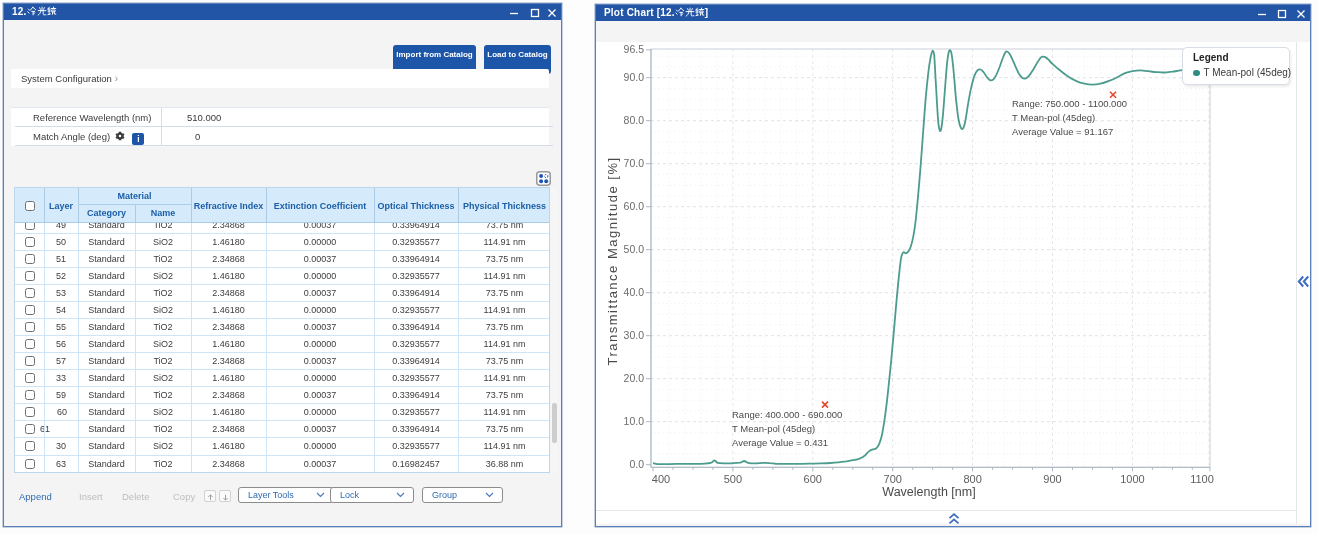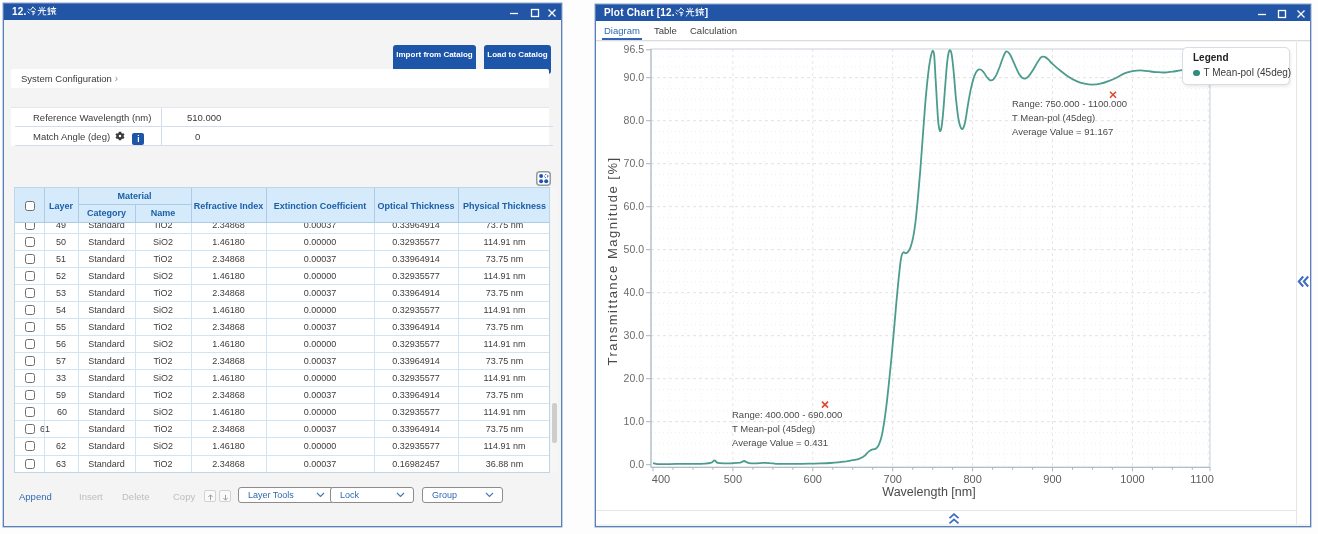--- a/index.html
+++ b/index.html
@@ -265,21 +265,21 @@
         <div class="td" style="left:120px;width:56px;">TiO2</div>
         <div class="td" style="left:176px;width:75px;">2.34868</div>
         <div class="td" style="left:251px;width:108px;">0.00037</div>
         <div class="td" style="left:359px;width:84px;">0.33964914</div>
         <div class="td" style="left:443px;width:93px;">73.75 nm</div>
       </div>
       <div class="trow" style="top:250.44px;height:17.07px;">
         <div class="cb" style="left:0px;width:29px;">
           <span class="cbx"></span>
         </div>
-        <div class="td" style="left:29px;width:34px;">62</div>
+        <div class="td" style="left:29px;width:34px;">30</div>
         <div class="td" style="left:63px;width:57px;">Standard</div>
         <div class="td" style="left:120px;width:56px;">SiO2</div>
         <div class="td" style="left:176px;width:75px;">1.46180</div>
         <div class="td" style="left:251px;width:108px;">0.00000</div>
         <div class="td" style="left:359px;width:84px;">0.32935577</div>
         <div class="td" style="left:443px;width:93px;">114.91 nm</div>
       </div>
       <div class="trow" style="top:267.51px;height:17.07px;">
         <div class="cb" style="left:0px;width:29px;">
           <span class="cbx"></span>
@@ -367,25 +367,20 @@
   <span class="wc" style="right:21px;">
         <svg width="10" height="10" viewBox="0 0 10 10">
           <rect x="1.5" y="1.5" width="7" height="7" fill="none" stroke="#fff" stroke-width="1.3"></rect>
         </svg>
       </span>
   <span class="wc" style="right:2px;">
         <svg width="10" height="10" viewBox="0 0 10 10">
           <path d="M1.5 1.5 L8.5 8.5 M8.5 1.5 L1.5 8.5" stroke="#fff" stroke-width="1.3"></path>
         </svg>
       </span>
- </div>
- <div class="tabs" style="height:20px;background:#fff;">
-  <span class="tab act" style="left:8px;">Diagram<span class="tabul"></span></span>
-  <span class="tab" style="left:58px;">Table</span>
-  <span class="tab" style="left:94px;">Calculation</span>
  </div>
  <div class="chartarea" style="width:714px;">
   <svg width="715" height="484" style="position:absolute;left:0;top:0;">
    <line x1="73.0" y1="7" x2="73.0" y2="425.3" stroke="#efefef" stroke-width="1" stroke-dasharray="1,3"></line>
         <line x1="89.0" y1="7" x2="89.0" y2="425.3" stroke="#efefef" stroke-width="1" stroke-dasharray="1,3"></line>
         <line x1="104.9" y1="7" x2="104.9" y2="425.3" stroke="#efefef" stroke-width="1" stroke-dasharray="1,3"></line>
         <line x1="120.9" y1="7" x2="120.9" y2="425.3" stroke="#efefef" stroke-width="1" stroke-dasharray="1,3"></line>
         <line x1="152.9" y1="7" x2="152.9" y2="425.3" stroke="#efefef" stroke-width="1" stroke-dasharray="1,3"></line>
         <line x1="168.9" y1="7" x2="168.9" y2="425.3" stroke="#efefef" stroke-width="1" stroke-dasharray="1,3"></line>
         <line x1="184.8" y1="7" x2="184.8" y2="425.3" stroke="#efefef" stroke-width="1" stroke-dasharray="1,3"></line>

